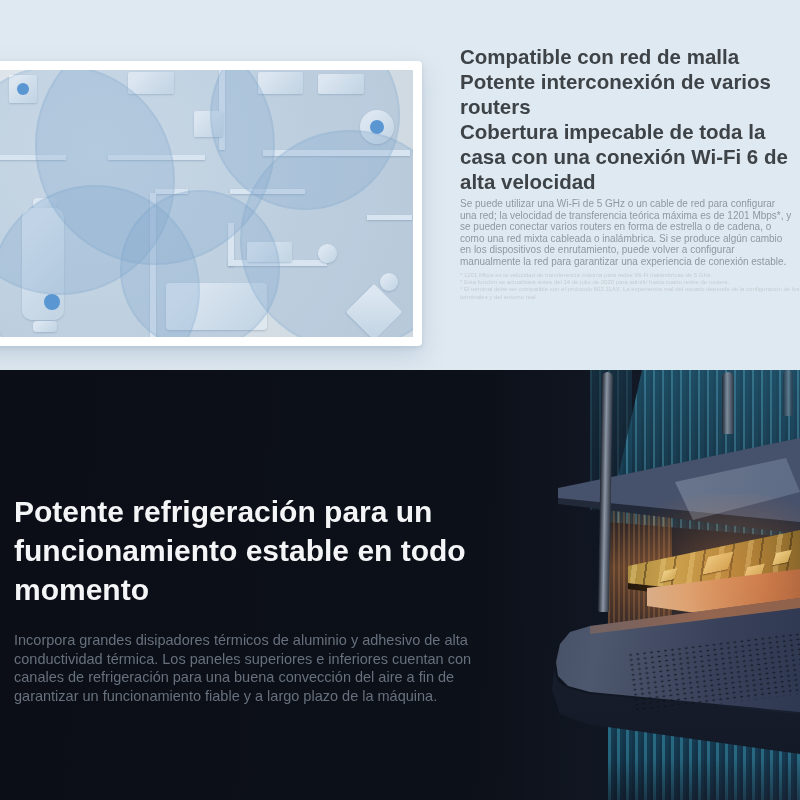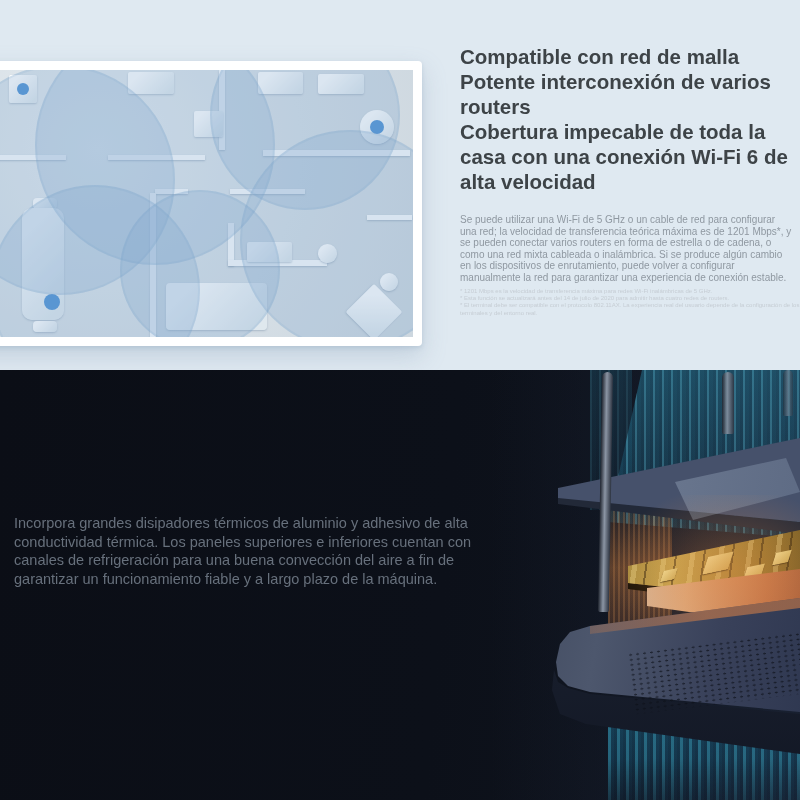--- a/index.html
+++ b/index.html
@@ -19,21 +19,21 @@
            box-shadow:0 1px 2px rgba(120,140,165,.45);border-radius:2px;}
   .fp-circle{position:absolute;border-radius:50%;background:rgba(125,165,205,.28);
              box-shadow:inset 0 0 0 2px rgba(110,155,200,.12);pointer-events:none;}
   .fp-dot{position:absolute;border-radius:50%;background:#4b90d5;}
   .fp-round{position:absolute;border-radius:50%;background:linear-gradient(135deg,#ffffff 25%,#dde6ec);
             box-shadow:0 1px 2px rgba(120,140,165,.5);}
 
   
   .top-text{position:absolute;left:460px;top:44px;width:345px;}
   .feature-heading{font-size:20.5px;line-height:25px;font-weight:bold;color:#3d4347;letter-spacing:0;}
-  .top-p1{margin-top:20px;font-size:10px;line-height:11.6px;color:#8f98a1;width:334px;}
+  .top-p1{margin-top:4px;font-size:10px;line-height:11.6px;color:#8f98a1;width:334px;}
   .top-p2{margin-top:14px;font-size:10px;line-height:11.6px;color:#8f98a1;width:334px;}
   .top-foot{margin-top:4px;font-size:6px;line-height:7.4px;color:#c6cdd4;width:340px;}
 
   
   .section-bottom{position:absolute;left:0;top:370px;width:800px;height:430px;
                   background:linear-gradient(95deg,#0b0e16 0%,#0c1019 55%,#10151f 100%);}
   .bottom-text{position:absolute;left:14px;top:122px;width:490px;}
   .bottom-heading{font-size:30px;line-height:39px;font-weight:bold;color:#f4f5f6;width:485px;}
   .bottom-p{margin-top:22px;font-size:14.5px;line-height:18.6px;color:#67707c;width:482px;}
 
@@ -181,17 +181,18 @@
       <div class="glow"></div>
       <div class="streams-bottom"></div>
       <div class="shape case-front"></div>
       <div class="shape case-top"></div>
       <div class="shape case-rim"></div>
       <div class="case-vents"></div>
       <div class="antenna a1"></div>
     </div>
 
     <div class="bottom-text">
+      <div class="bottom-heading">Potente refrigeración para un funcionamiento estable en todo momento</div>
       <div class="bottom-p">Incorpora grandes disipadores térmicos de aluminio y adhesivo de alta conductividad térmica. Los paneles superiores e inferiores cuentan con canales de refrigeración para una buena convección del aire a fin de garantizar un funcionamiento fiable y a largo plazo de la máquina.</div>
     </div>
   </div>
 
 </div>
 
 </body></html>

